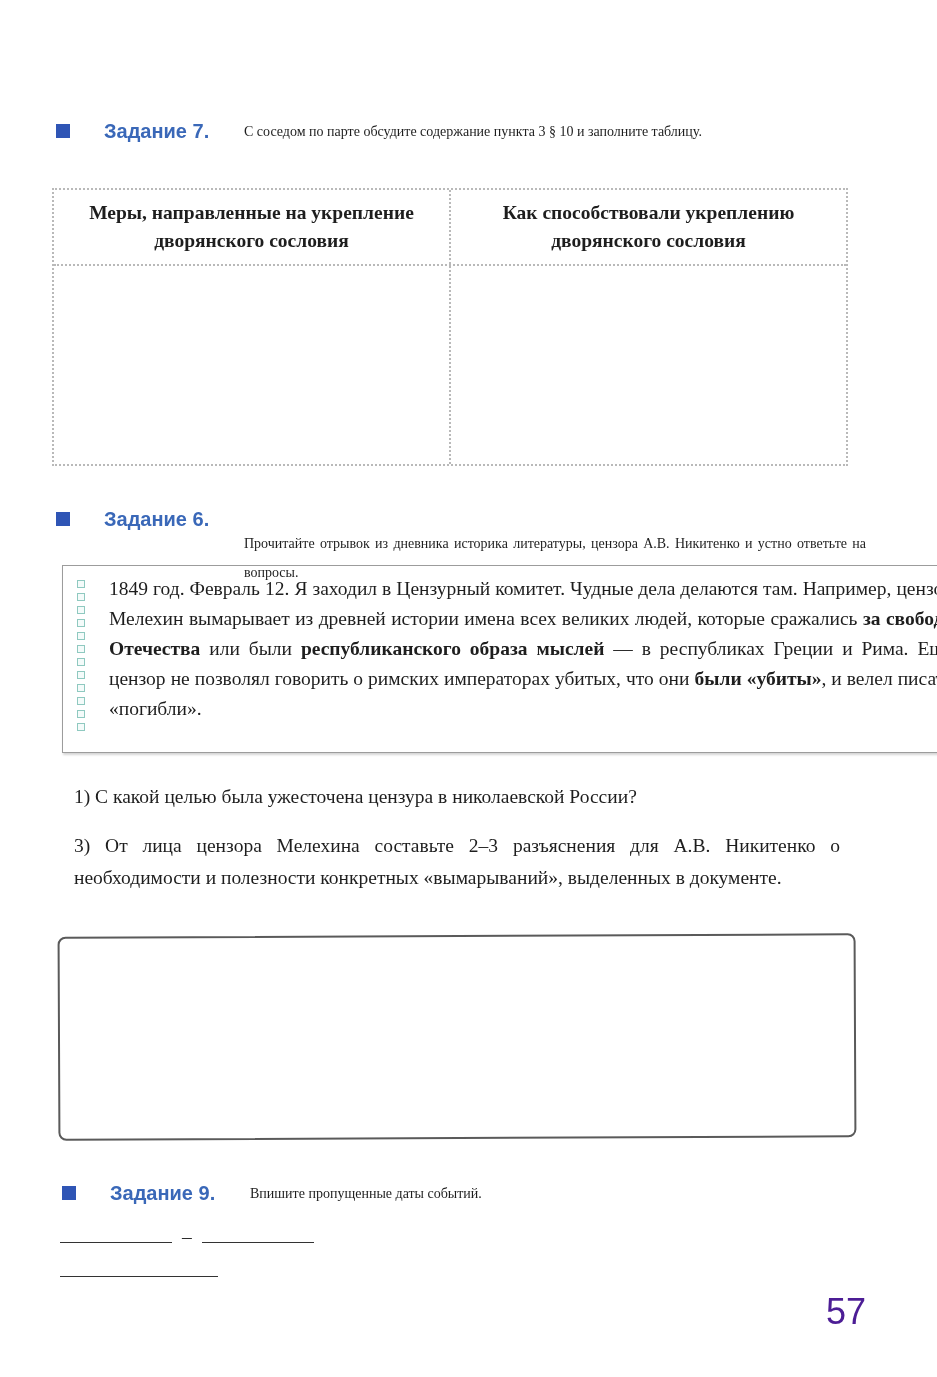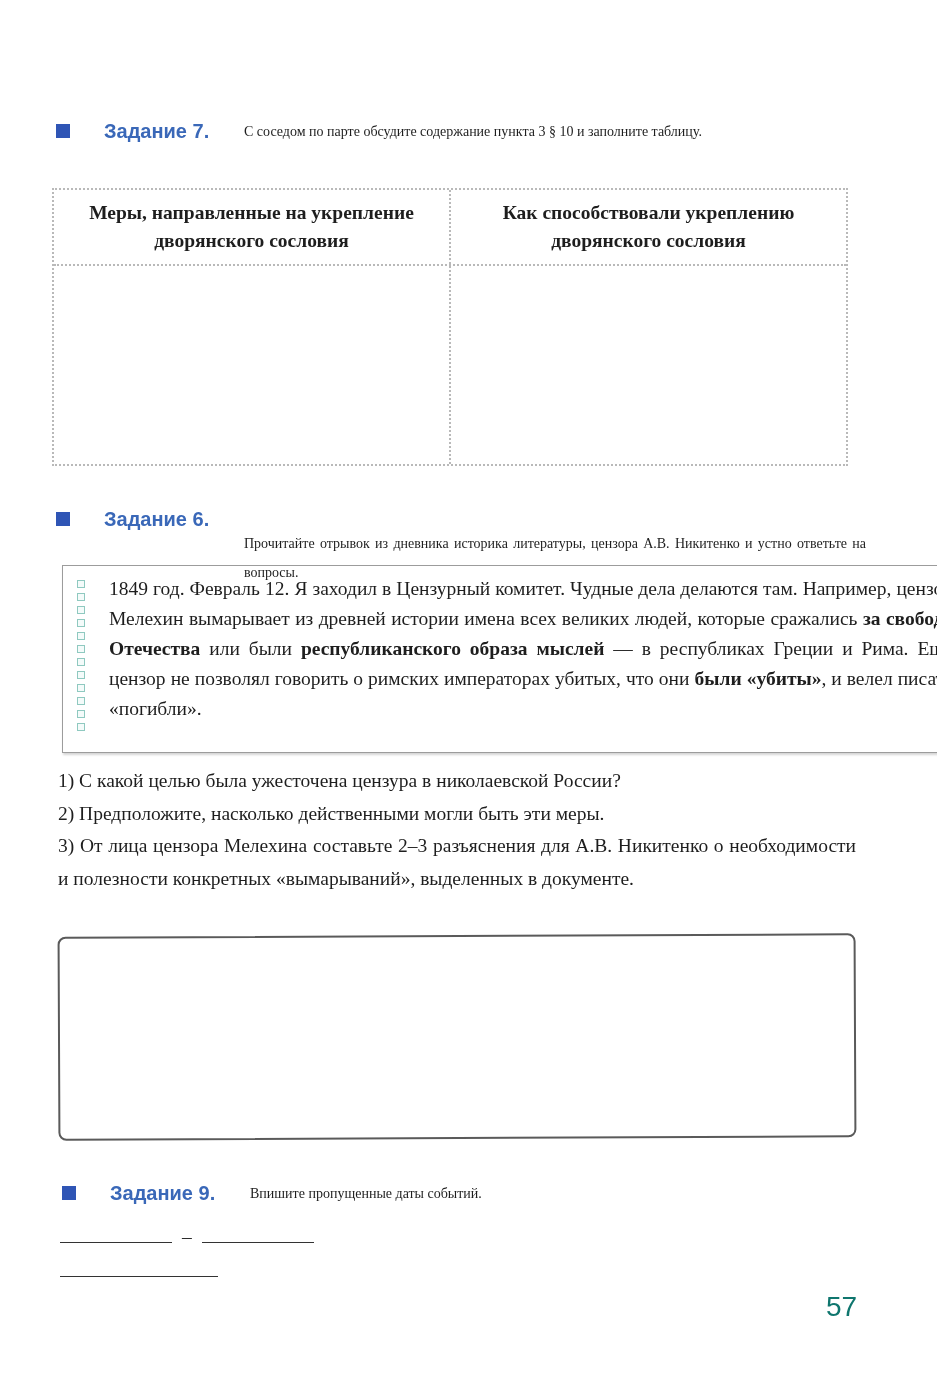--- a/index.html
+++ b/index.html
@@ -25,35 +25,35 @@
 
     
     .doc8 { position: absolute; left: 50px; top: 565px; width: 904px; height: 188px;
             border: 1.5px solid #9c9c9c; box-sizing: border-box; box-shadow: 1px 2px 2px #d6d6d6; margin-left: 12px; }
     .doc8-marks { position: absolute; left: 14px; top: 14px; width: 11px; }
     .doc8-mark { width: 8px; height: 8px; border: 1px solid #8fc9c0; margin-bottom: 5px; box-sizing: border-box; background: #f4fbfa; }
     .doc8-text { position: absolute; left: 46px; top: 8px; right: 12px; font-size: 19.5px; line-height: 30px; text-align: justify; }
     .doc8-text b { font-weight: bold; }
 
     .questions { position: absolute; left: 58px; top: 765px; width: 798px; font-size: 19.5px; line-height: 32.5px; text-align: justify; }
-    .q-item { margin: 0; }
+    .q-item { margin: 16px; }
 
     .answer-box { position: absolute; left: 58px; top: 935px; width: 798px; height: 204px;
                   border: 2px solid #5a5a5a; border-radius: 8px; box-sizing: border-box; transform: rotate(-0.25deg); }
 
     .dates { position: absolute; left: 60px; top: 1218px; font-size: 19.5px; line-height: 38px; }
     .date-row { display: flex; align-items: baseline; }
     .blank { display: inline-block; border-bottom: 1.5px solid #333; height: 20px; }
     .blank.short { width: 112px; }
     .blank.long { width: 158px; }
     .dash { margin: 0 10px; }
     .date-text { margin-left: 6px; }
 
     .page-num { position: absolute; left: 826px; top: 1291px; font-family: "Liberation Sans", "DejaVu Sans", sans-serif;
-                font-size: 28px; color: #0f766e; }
+                font-size: 36px; color: #4c1d95; }
   </style>
 </head>
 <body>
 
 <div class="task-head" style="top:117px;">
   <div class="task-square"></div>
   <div class="task-label">Задание 7.</div>
   <div class="task-text" style="width:620px;">С соседом по парте обсудите содержание пункта 3 § 10 и заполните таблицу.</div>
 </div>
 
@@ -87,21 +87,20 @@
     <div class="doc8-mark"></div>
     <div class="doc8-mark"></div>
     <div class="doc8-mark"></div>
     <div class="doc8-mark"></div>
   </div>
   <div class="doc8-text"><span>1849 год. Февраль 12. Я заходил в Цензурный комитет. Чудные дела делаются там. Например, цензор Мелехин вымарывает из древней истории имена всех великих людей, которые сражались </span><b>за свободу Отечества</b><span> или были </span><b>республиканского образа мыслей</b><span> — в республиках Греции и Рима. Ещё цензор не позволял говорить о римских императорах убитых, что они </span><b>были «убиты»</b><span>, и велел писать «погибли».</span></div>
 </div>
 
 <div class="questions">
   <p class="q-item">1) С какой целью была ужесточена цензура в николаевской России?</p>
-  <p class="q-item">2) Предположите, насколько действенными могли быть эти меры.</p>
   <p class="q-item">3) От лица цензора Мелехина составьте 2–3 разъяснения для А.В. Никитенко о необходимости и полезности конкретных «вымарываний», выделенных в документе.</p>
 </div>
 
 <div class="answer-box"></div>
 
 <div class="task-head" style="top:1179px; left:62px;">
   <div class="task-square"></div>
   <div class="task-label">Задание 9.</div>
   <div class="task-text">Впишите пропущенные даты событий.</div>
 </div>

